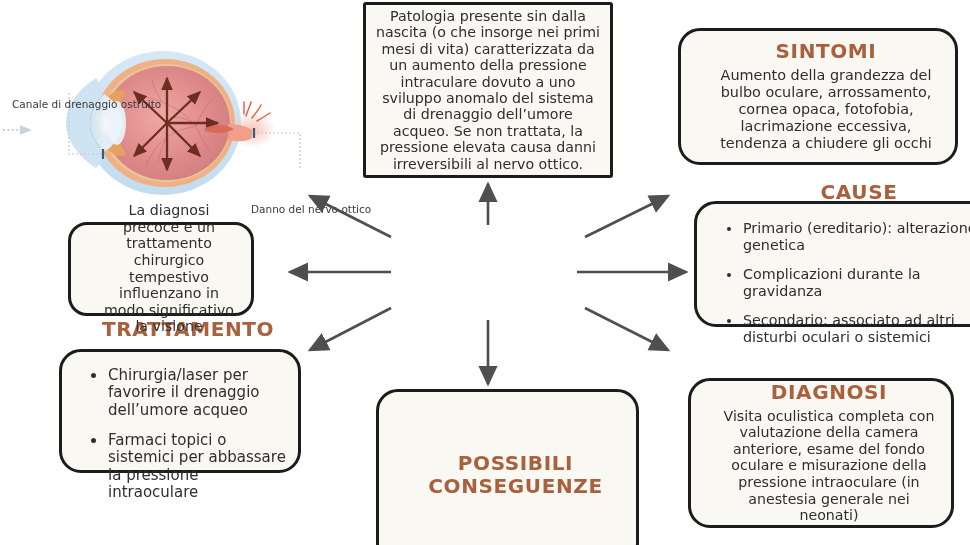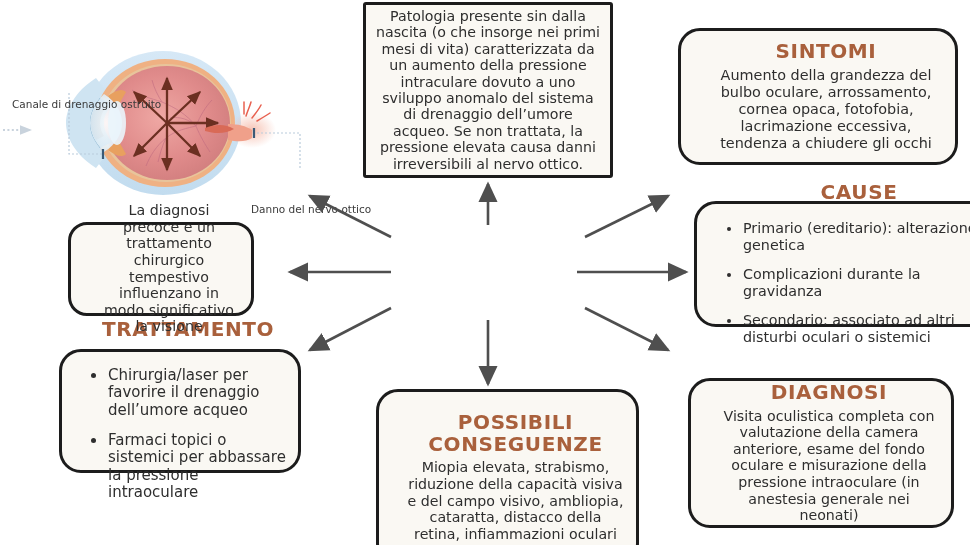--- a/index.html
+++ b/index.html
@@ -297,21 +297,20 @@
   <div class="box" id="box-diagnosi">
     <div class="heading">DIAGNOSI</div>
     <div class="body">Visita oculistica completa con valutazione della camera anteriore, esame del fondo oculare e misurazione della pressione intraoculare (in anestesia generale nei neonati)</div>
   </div>
 
   <div class="box" id="box-conseguenze">
     <div class="heading">
       <span>POSSIBILI</span><br>
       <span>CONSEGUENZE</span>
     </div>
-    <div class="body">Miopia elevata, strabismo, riduzione della capacità visiva e del campo visivo, ambliopia, cataratta, distacco della retina, infiammazioni oculari</div>
   </div>
 
   <div class="box" id="box-trattamento">
     <div class="heading">TRATTAMENTO</div>
     <ul>
       <li>Chirurgia/laser per favorire il drenaggio dell’umore acqueo</li>
       <li>Farmaci topici o sistemici per abbassare la pressione intraoculare</li>
     </ul>
   </div>
 

